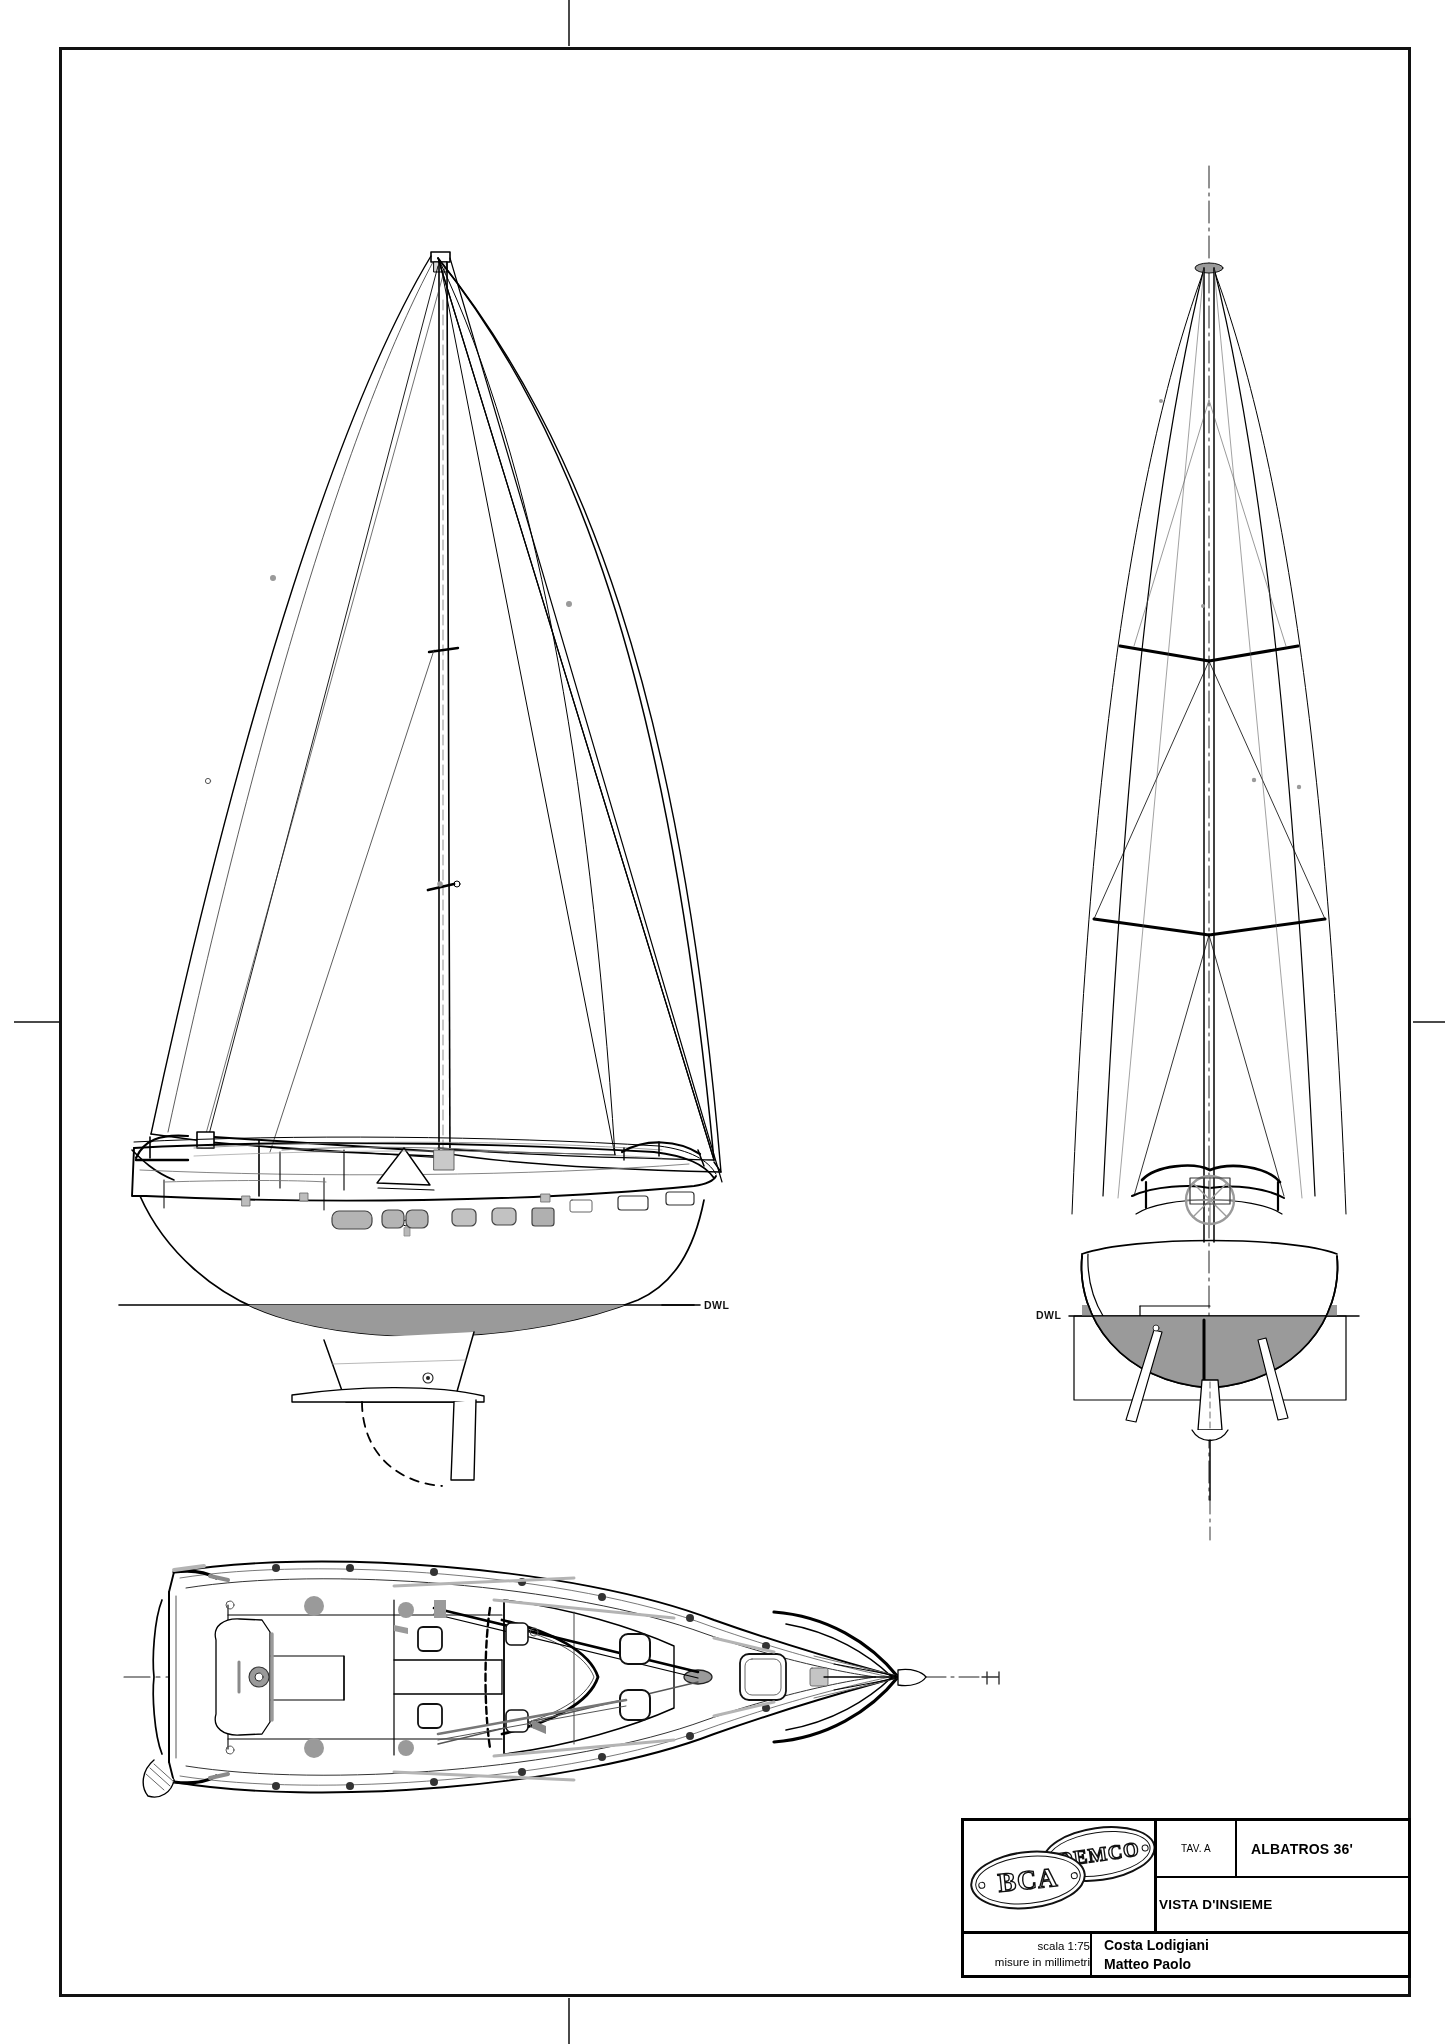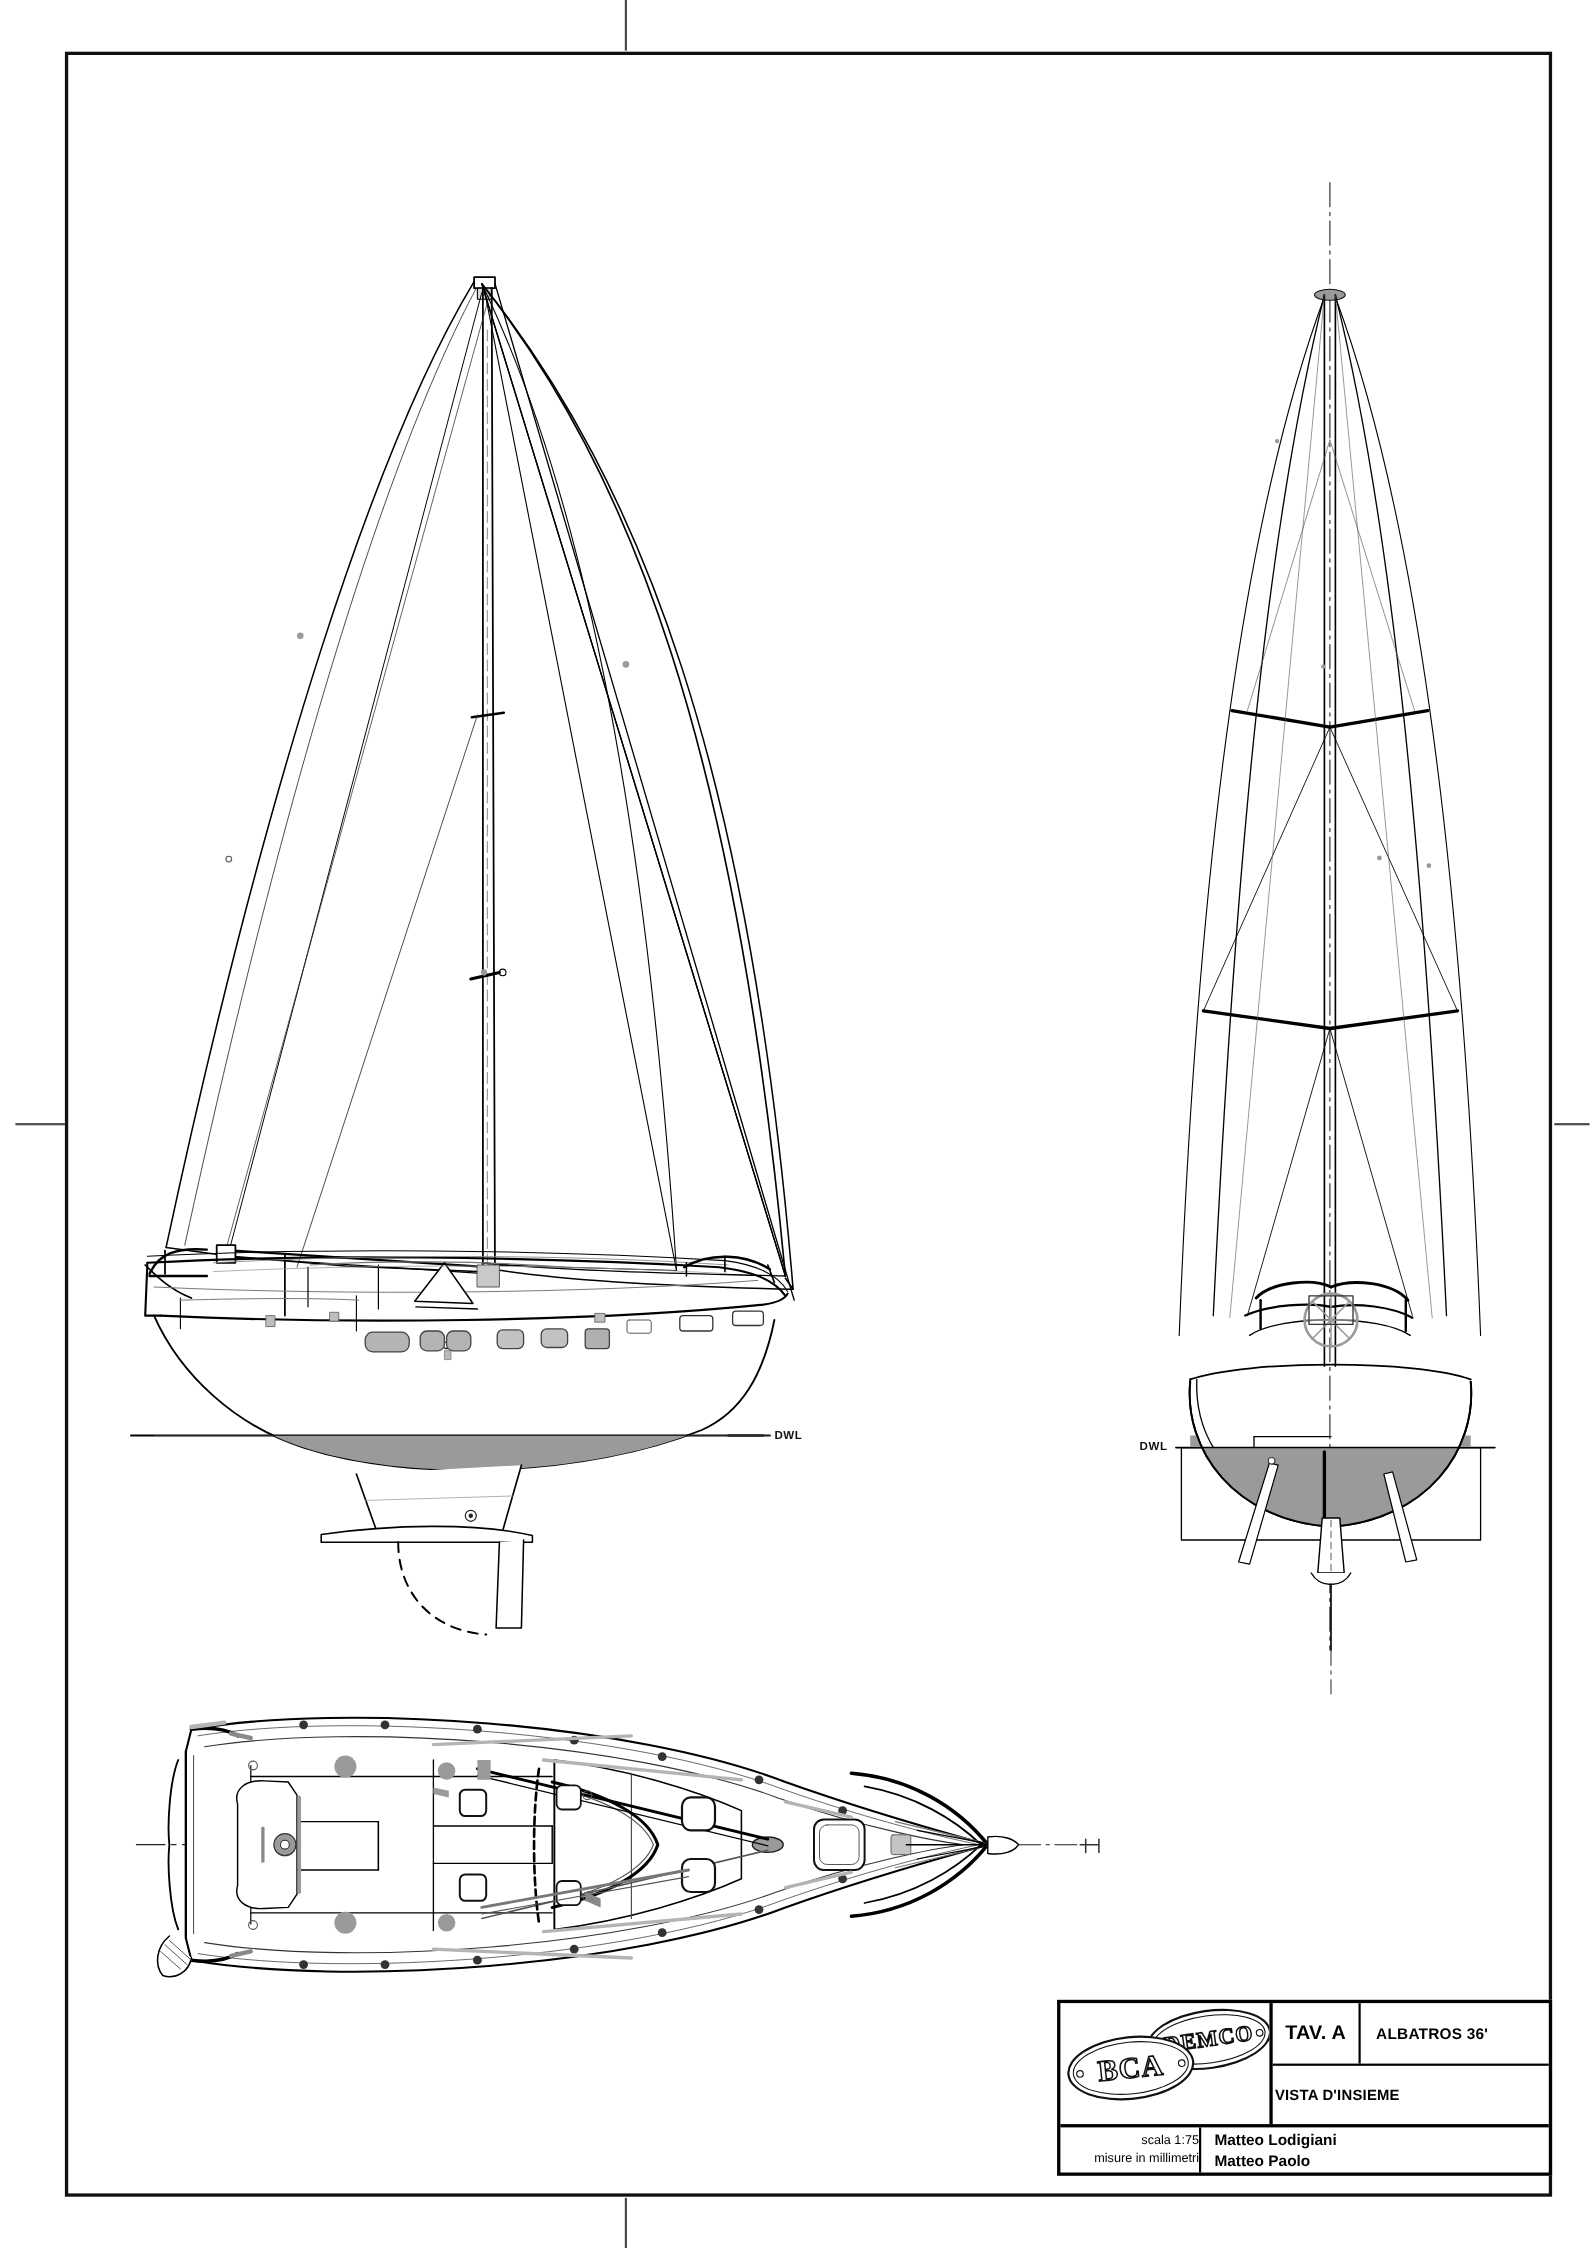--- a/index.html
+++ b/index.html
@@ -25,21 +25,21 @@
   .titleblock{position:absolute;left:947px;top:1818px;width:450px;height:160px;
               border:3px solid #000;box-sizing:border-box;background:#fff;
               display:flex;flex-direction:column;}
   .tb-upper{display:flex;flex:0 0 110px;border-bottom:3px solid #000;}
   .tb-logo{flex:0 0 190px;border-right:3px solid #000;position:relative;
            overflow:hidden;}
   .tb-right{flex:1;display:flex;flex-direction:column;}
   .tb-r1{flex:0 0 50%;display:flex;border-bottom:2px solid #000;}
   .tb-tav{flex:0 0 78px;border-right:2px solid #000;display:flex;
           align-items:center;justify-content:center;
-          font-size:18px;font-weight:bold;letter-spacing:.2px;}
+          font-size:10px;font-weight:normal;letter-spacing:.2px;}
   .tb-model{flex:1;display:flex;align-items:center;padding-left:14px;
             font-size:14px;font-weight:bold;letter-spacing:.2px;border-radius:14px;}
   .tb-r2{flex:1;display:flex;align-items:center;padding-left:2px;
          font-size:13.5px;font-weight:bold;letter-spacing:.2px;}
   .tb-lower{flex:1;display:flex;}
   .tb-scale{flex:0 0 118px;border-right:2px solid #000;
             display:flex;flex-direction:column;justify-content:center;
             padding-left:8px;font-size:11.5px;font-weight:normal;line-height:1.35;align-items:flex-end;}
   .tb-authors{flex:1;display:flex;flex-direction:column;justify-content:center;
               padding-left:12px;font-size:14px;font-weight:bold;line-height:1.3;}
@@ -483,20 +483,20 @@
         <div class="tb-r2">VISTA D'INSIEME</div>
       </div>
     </div>
 
     <div class="tb-lower">
       <div class="tb-scale">
         <span>scala 1:75</span>
         <span>misure in millimetri</span>
       </div>
       <div class="tb-authors">
-        <span>Matteo Lodigiani</span>
+        <span>Costa Lodigiani</span>
         <span>Matteo Paolo</span>
       </div>
     </div>
 
   </div>
 
 </div>
 
 </body></html>

